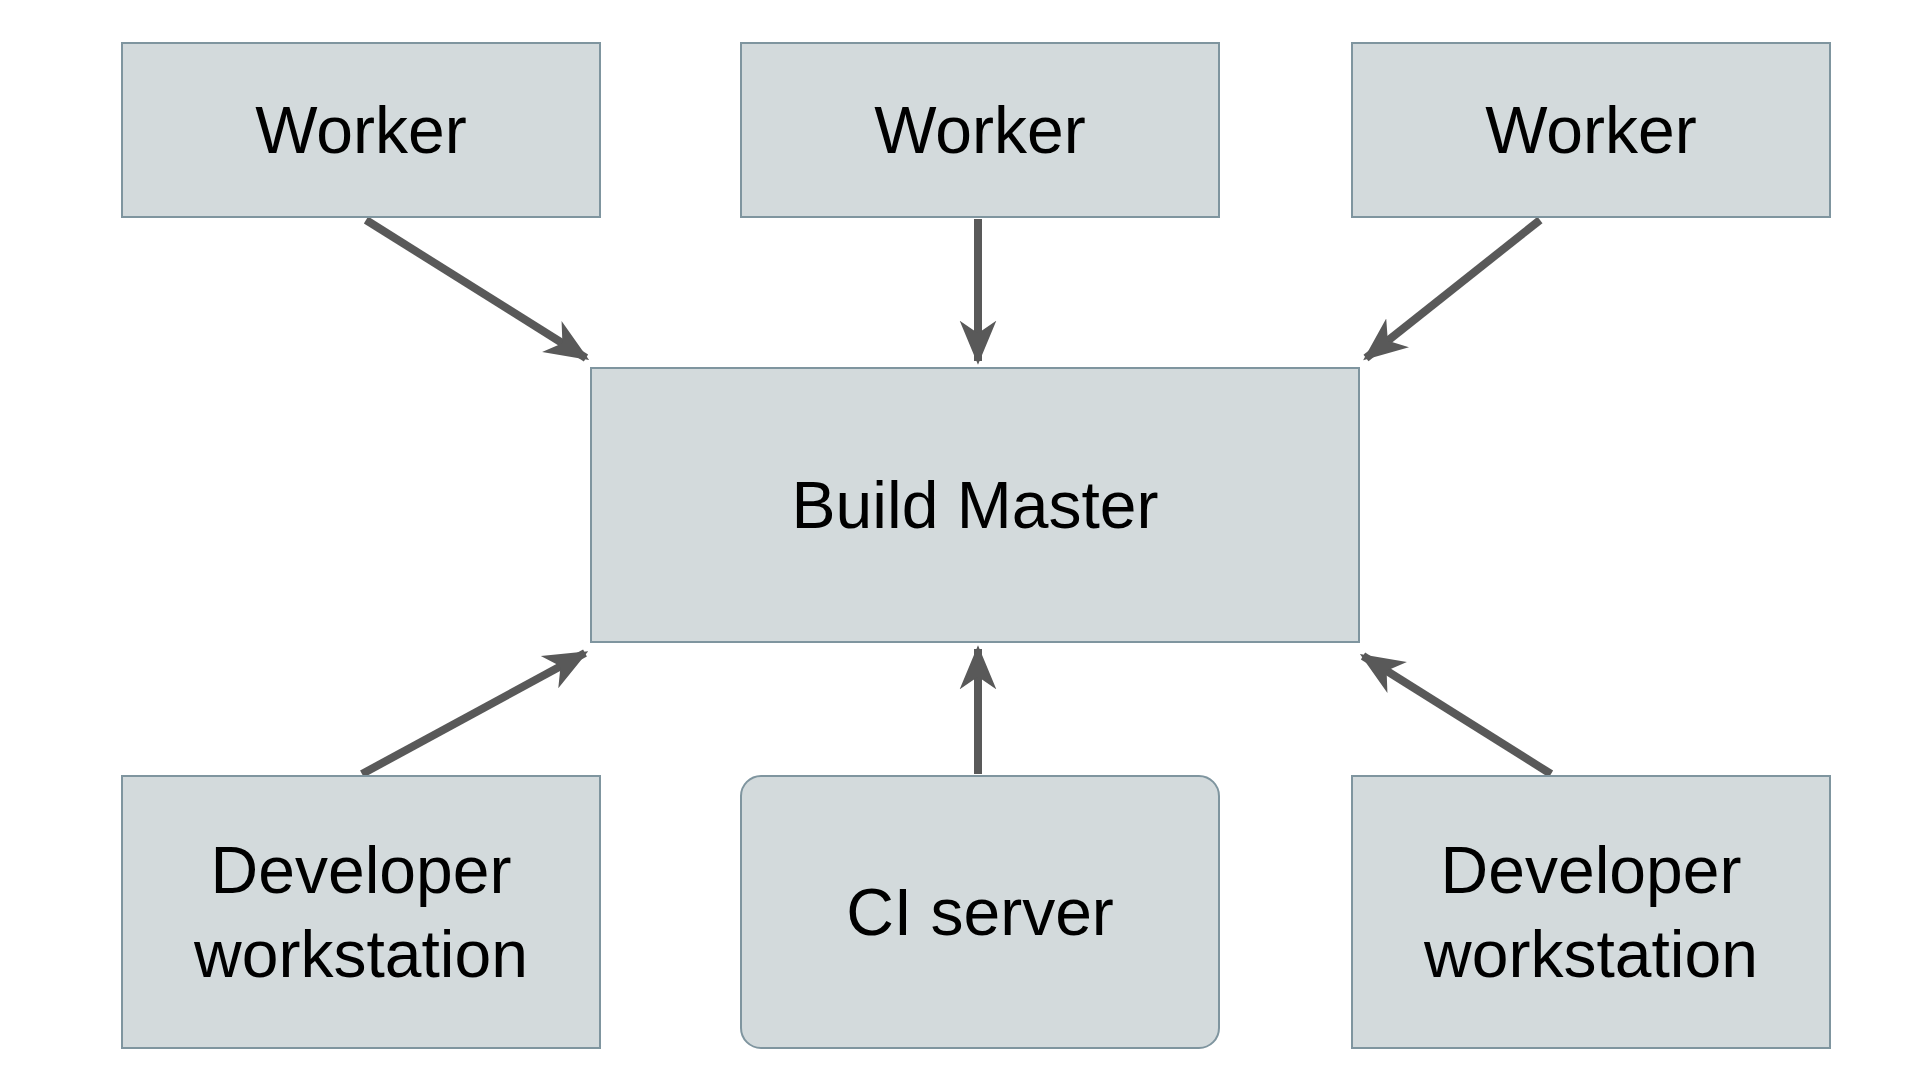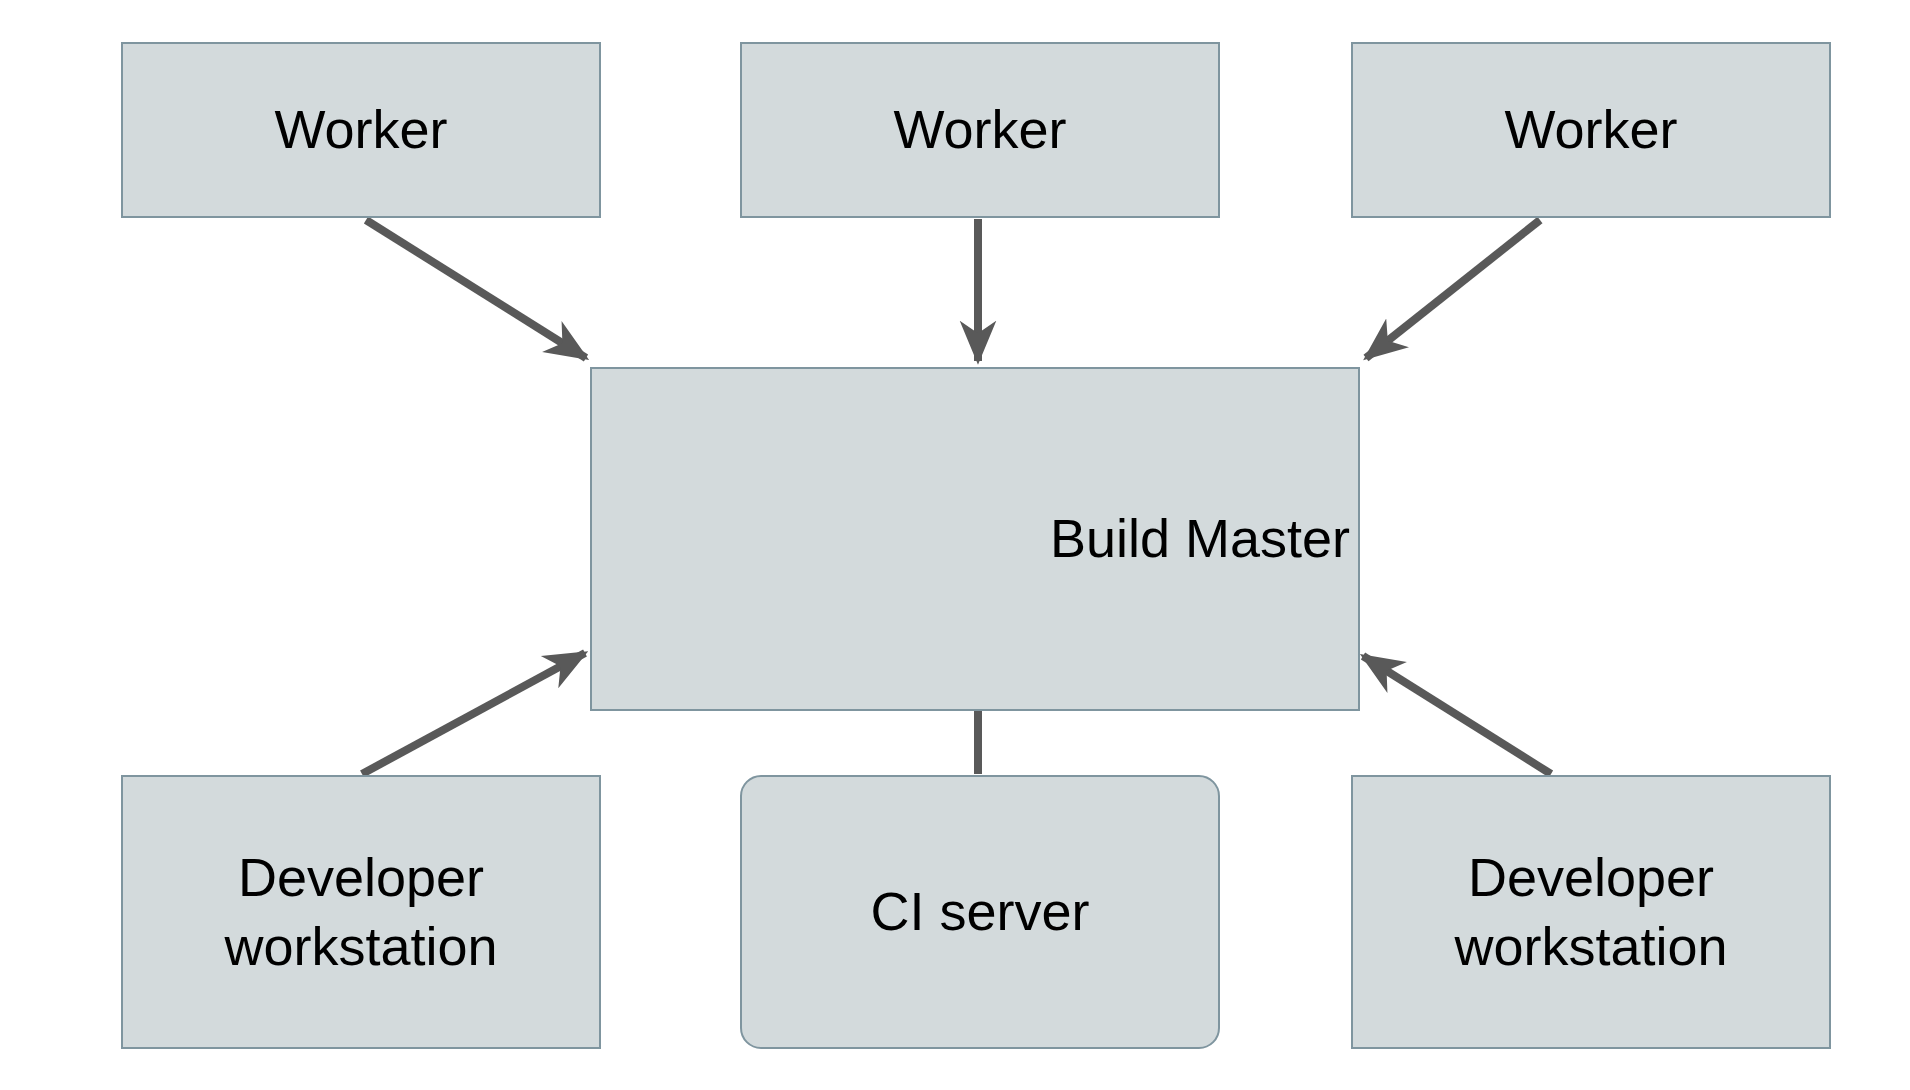--- a/index.html
+++ b/index.html
@@ -19,21 +19,21 @@
     position: absolute;
     box-sizing: border-box;
     background: var(--node-fill, #d3dadc);
     border: 2px solid var(--node-border, #7f959f);
     display: flex;
     align-items: center;
     justify-content: center;
     text-align: center;
   }
   .node-label {
-    font-size: 54px;
+    font-size: 66px;
     line-height: 1.28;
     color: var(--text, #000000);
     letter-spacing: 0px;
     padding: 0 8px;
   }
   #arrows {
     position: absolute;
     left: 0;
     top: 0;
     width: 1910px;
@@ -73,21 +73,21 @@
   </div>
 
   <div class="node" style="left: 740px; top: 42px; width: 480px; height: 176px;">
     <span class="node-label">Worker</span>
   </div>
 
   <div class="node" style="left: 1351px; top: 42px; width: 480px; height: 176px;">
     <span class="node-label">Worker</span>
   </div>
 
-  <div class="node" style="left: 590px; top: 367px; width: 770px; height: 344px; justify-content: flex-end;">
+  <div class="node" style="left: 590px; top: 367px; width: 770px; height: 276px;">
     <span class="node-label">Build Master</span>
   </div>
 
   <div class="node" style="left: 121px; top: 775px; width: 480px; height: 274px;">
     <span class="node-label">Developer workstation</span>
   </div>
 
   <div class="node" style="left: 740px; top: 775px; width: 480px; height: 274px; border-radius: 21px;">
     <span class="node-label">CI server</span>
   </div>

